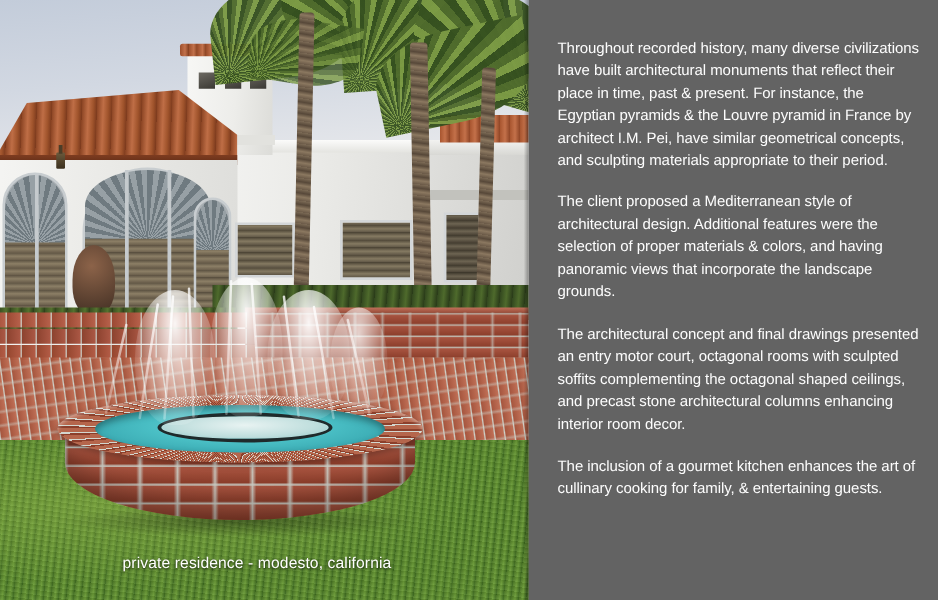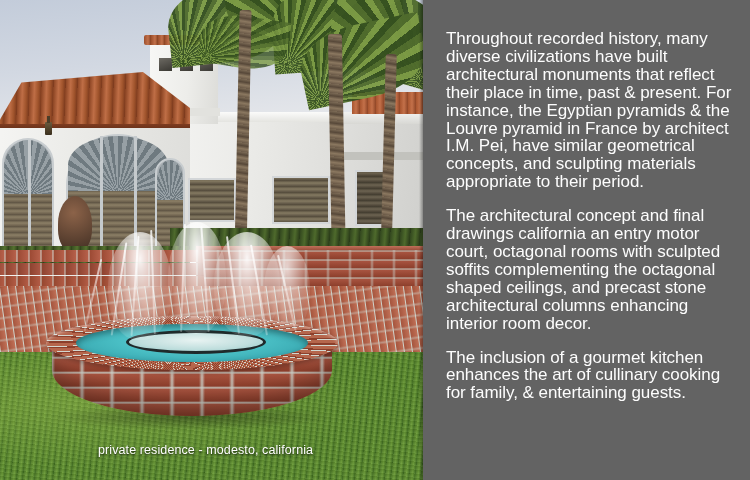--- a/index.html
+++ b/index.html
@@ -169,21 +169,21 @@
                 background:linear-gradient(90deg,rgba(0,0,0,0),rgba(0,0,0,.35)); }
 
   
   .caption { position:absolute; left:98px; top:443px; color:#ffffff;
              font-size:12.5px; letter-spacing:.1px;
              text-shadow:0 1px 2px rgba(0,0,0,.75); white-space:nowrap; }
 
   
   .textpanel { position:relative; width:327px; height:480px; background:#636363;
                padding:30px 12px 0 23px; }
-  .para { color:#fdfdfd; font-size:17px; line-height:17.9px;
+  .para { color:#fdfdfd; font-size:12px; line-height:17.9px;
           margin-bottom:16px; letter-spacing:-0.05px; }
   .para:last-child { margin-bottom:12px; }
 </style>
 </head>
 <body>
 
 <div class="page">
 
   <div class="photo">
 
@@ -279,17 +279,18 @@
     <div class="jet" style="left:286px;top:254px;height:80px;transform:rotate(-13deg);opacity:.7;"></div>
     <div class="jet" style="left:92px;top:258px;height:74px;transform:rotate(13deg);opacity:.7;"></div>
 
     <div class="caption">private residence - modesto, california</div>
 
     <div class="photo-edge"></div>
   </div>
 
   <div class="textpanel">
     <p class="para">Throughout recorded history, many diverse civilizations have built architectural monuments that reflect their place in time, past &amp; present. For instance, the Egyptian pyramids &amp; the Louvre pyramid in France by architect I.M. Pei, have similar geometrical concepts, and sculpting materials appropriate to their period.</p>
-    <p class="para">The architectural concept and final drawings california an entry motor court, octagonal rooms with sculpted soffits complementing the octagonal shaped ceilings, and precast stone architectural columns enhancing interior room decor.</p>
+    <p class="para">The client proposed a Mediterranean style of architectural design. Additional features were the selection of proper materials &amp; colors, and having panoramic views that incorporate the landscape grounds.</p>
+    <p class="para">The architectural concept and final drawings presented an entry motor court, octagonal rooms with sculpted soffits complementing the octagonal shaped ceilings, and precast stone architectural columns enhancing interior room decor.</p>
     <p class="para">The inclusion of a gourmet kitchen enhances the art of cullinary cooking for family, &amp; entertaining guests.</p>
   </div>
 
 </div>
 
 </body></html>

